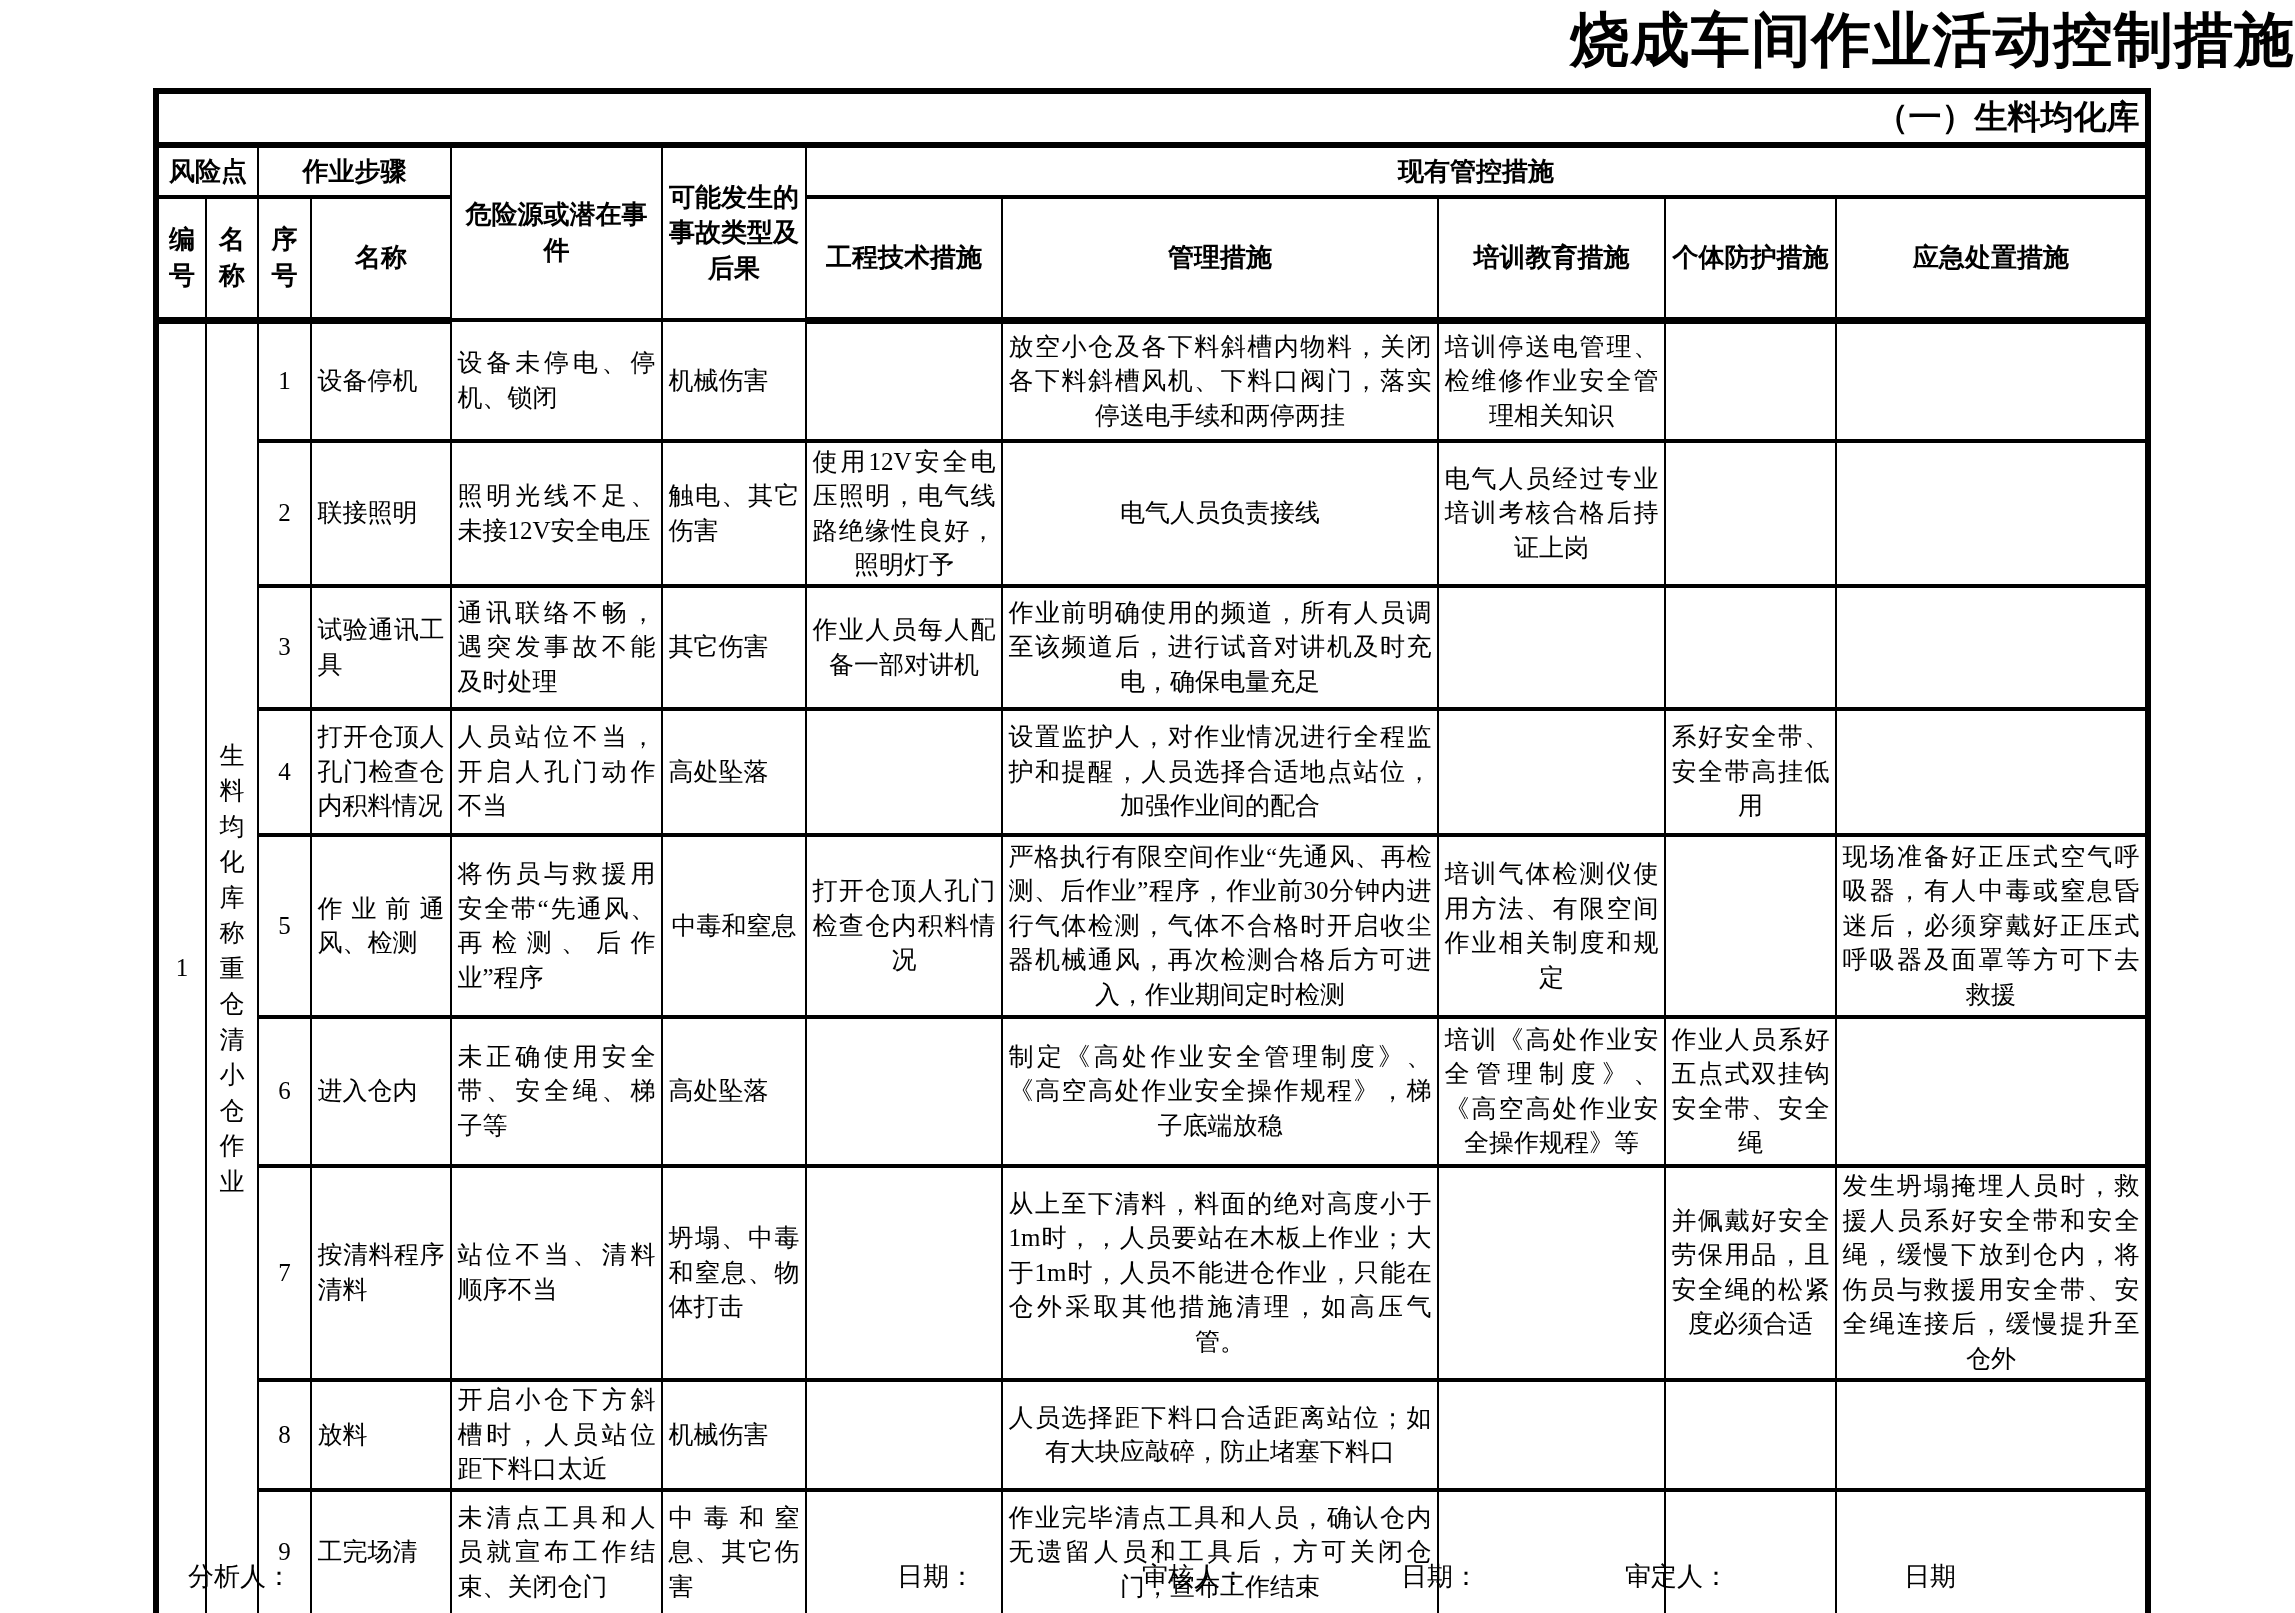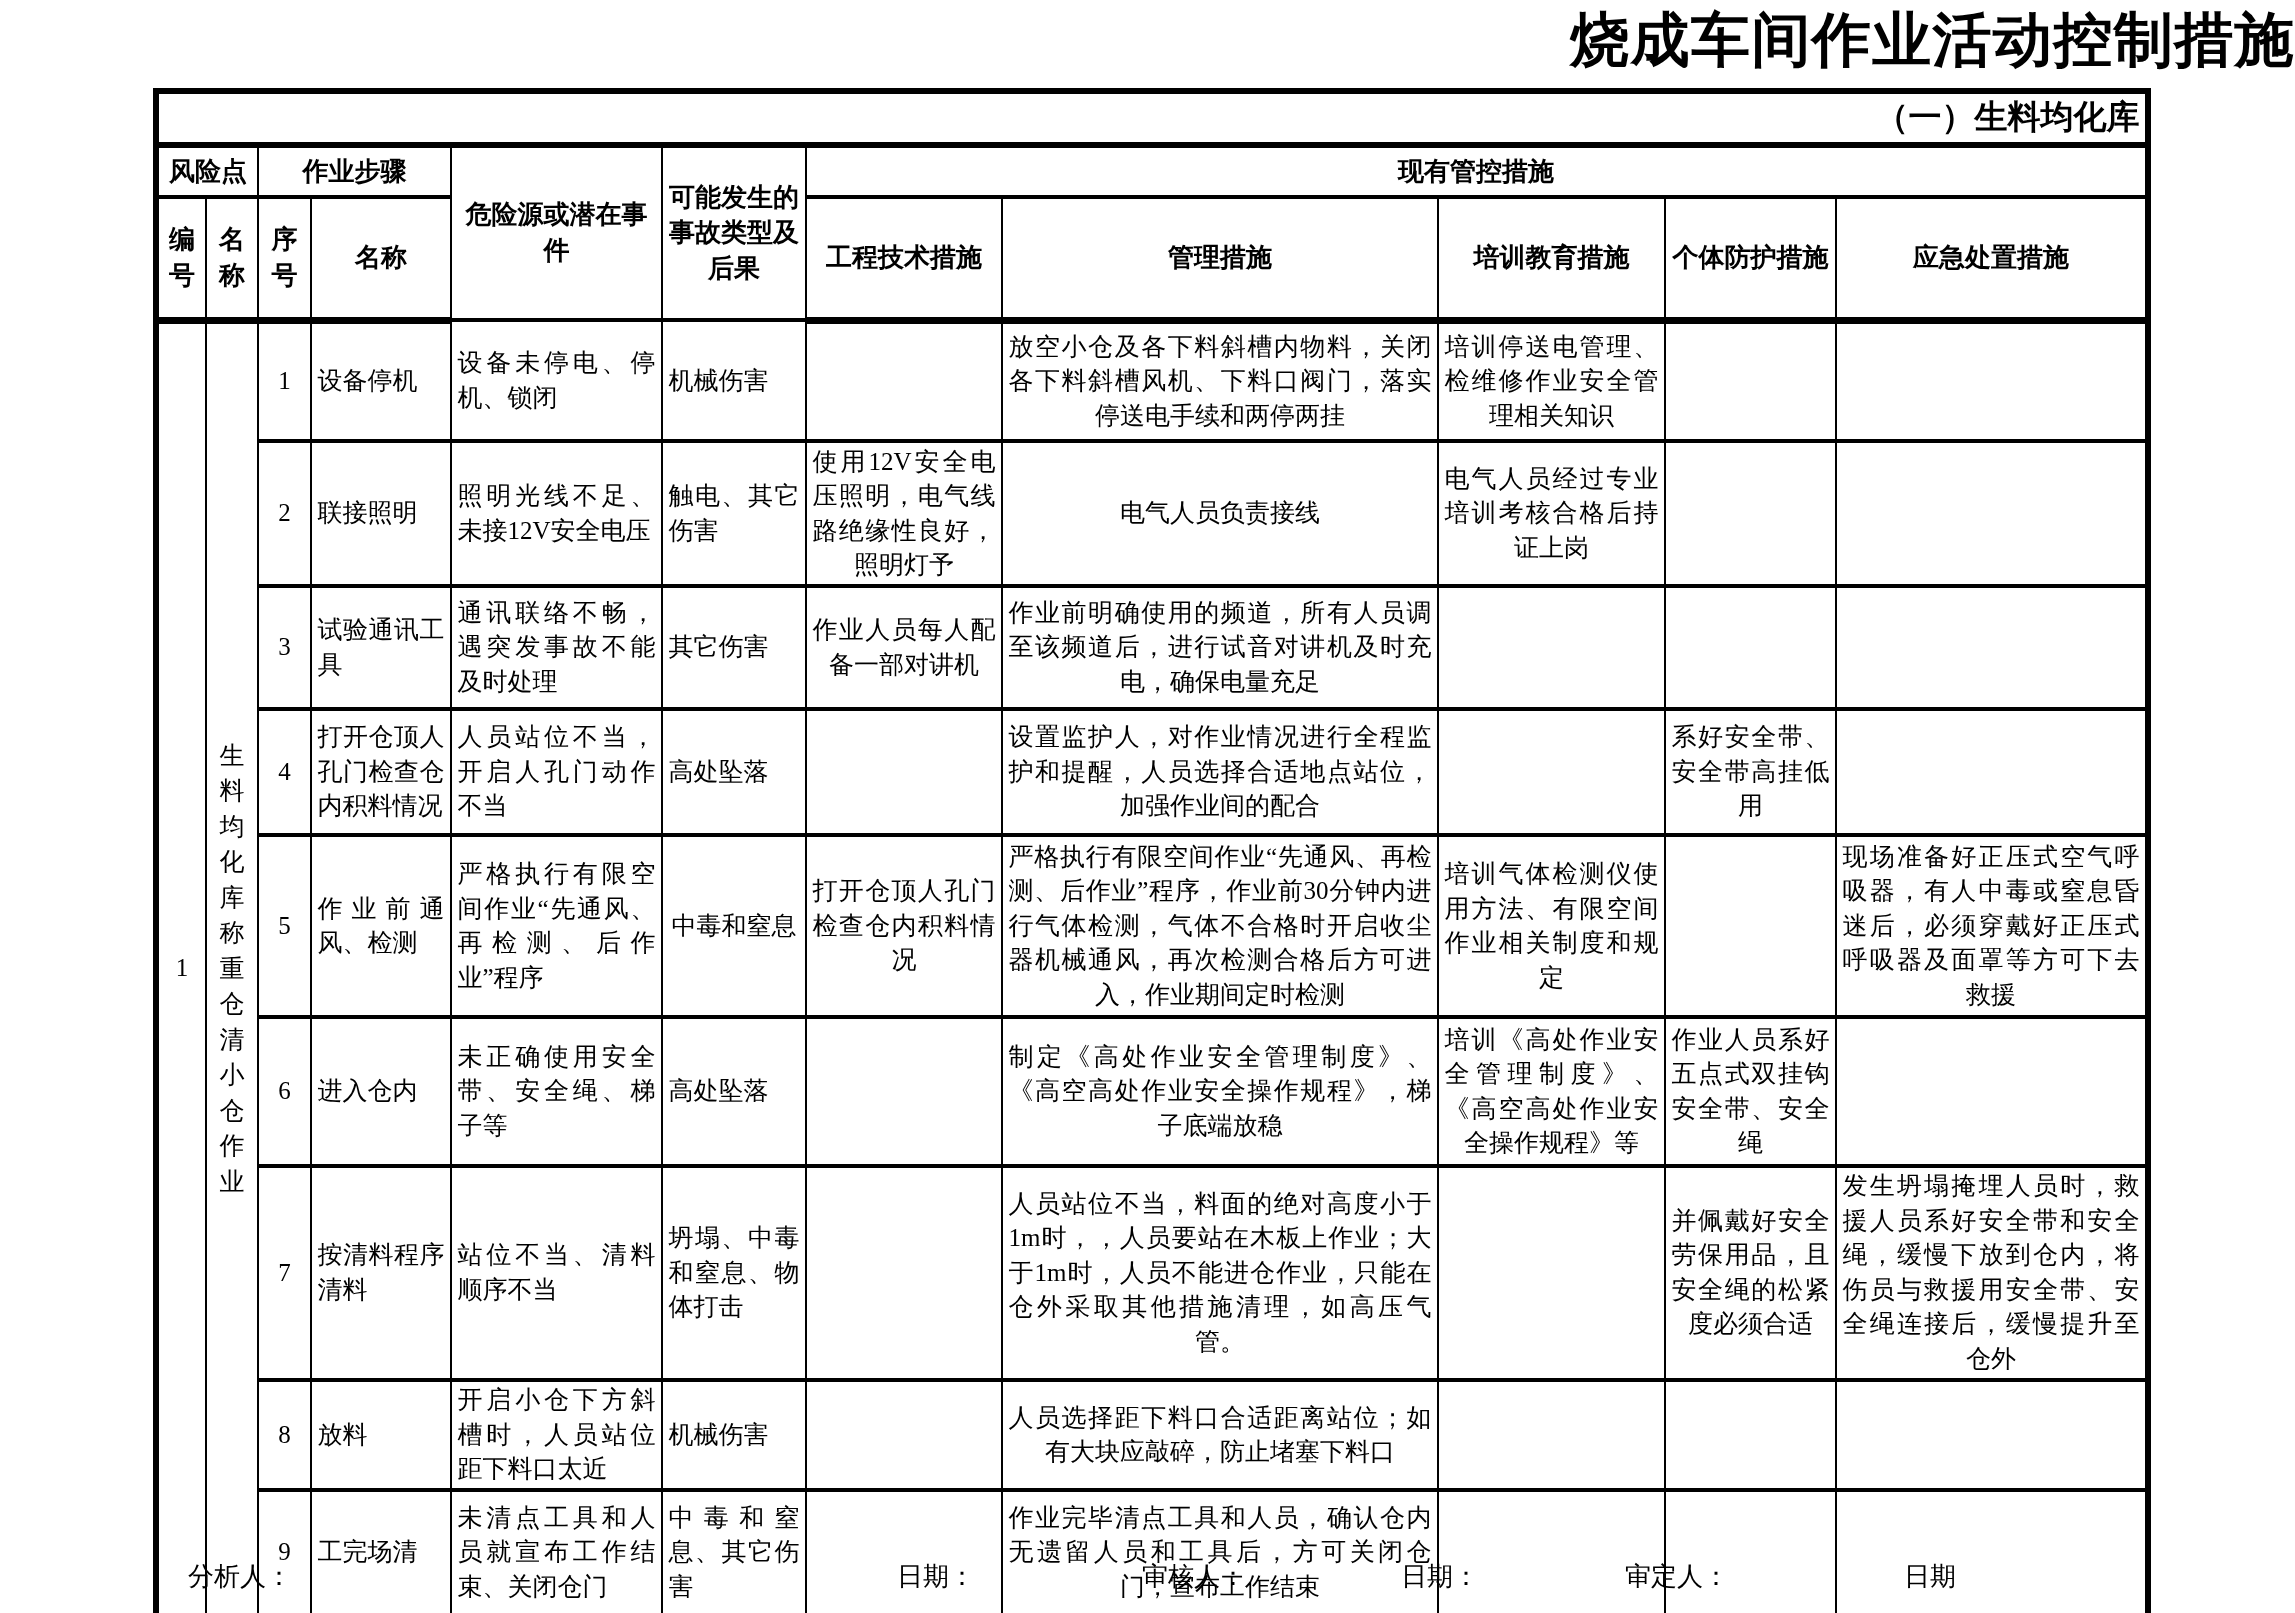--- a/index.html
+++ b/index.html
@@ -148,21 +148,21 @@
     <td class="j-c"></td>
     <td class="j-c">设置监护人，对作业情况进行全程监护和提醒，人员选择合适地点站位，加强作业间的配合</td>
     <td class="j-c"></td>
     <td class="j-c">系好安全带、安全带高挂低用</td>
     <td class="j-c"></td>
   </tr>
 
   <tr style="height:182px">
     <td class="c-c">5</td>
     <td class="j-l">作业前通风、检测</td>
-    <td class="j-l">严格执行有限空间作业“先通风、再检测、后作业”程序</td>
+    <td class="j-l">将伤员与救援用安全带“先通风、再检测、后作业”程序</td>
     <td class="c-c">中毒和窒息</td>
     <td class="j-c">打开仓顶人孔门检查仓内积料情况</td>
     <td class="j-c">严格执行有限空间作业“先通风、再检测、后作业”程序，作业前30分钟内进行气体检测，气体不合格时开启收尘器机械通风，再次检测合格后方可进入，作业期间定时检测</td>
     <td class="j-c">培训气体检测仪使用方法、有限空间作业相关制度和规定</td>
     <td class="j-c"></td>
     <td class="j-c">现场准备好正压式空气呼吸器，有人中毒或窒息昏迷后，必须穿戴好正压式呼吸器及面罩等方可下去救援</td>
   </tr>
 
   <tr style="height:149px">
     <td class="c-c">6</td>
@@ -175,21 +175,21 @@
     <td class="j-c">作业人员系好五点式双挂钩安全带、安全绳</td>
     <td class="j-c"></td>
   </tr>
 
   <tr style="height:200px">
     <td class="c-c">7</td>
     <td class="j-l">按清料程序清料</td>
     <td class="j-l">站位不当、清料顺序不当</td>
     <td class="j-l">坍塌、中毒和窒息、物体打击</td>
     <td class="j-c"></td>
-    <td class="j-c">人员站位不当，料面的绝对高度小于1m时，，人员要站在木板上作业；大于1m时，人员不能进仓作业，只能在仓外采取其他措施清理，如高压气管。</td>
+    <td class="j-c">从上至下清料，料面的绝对高度小于1m时，，人员要站在木板上作业；大于1m时，人员不能进仓作业，只能在仓外采取其他措施清理，如高压气管。</td>
     <td class="j-c"></td>
     <td class="j-c">并佩戴好安全劳保用品，且安全绳的松紧度必须合适</td>
     <td class="j-c">发生坍塌掩埋人员时，救援人员系好安全带和安全绳，缓慢下放到仓内，将伤员与救援用安全带、安全绳连接后，缓慢提升至仓外</td>
   </tr>
 
   <tr style="height:103px">
     <td class="c-c">8</td>
     <td class="j-l">放料</td>
     <td class="j-l">开启小仓下方斜槽时，人员站位距下料口太近</td>
     <td class="j-l">机械伤害</td>

